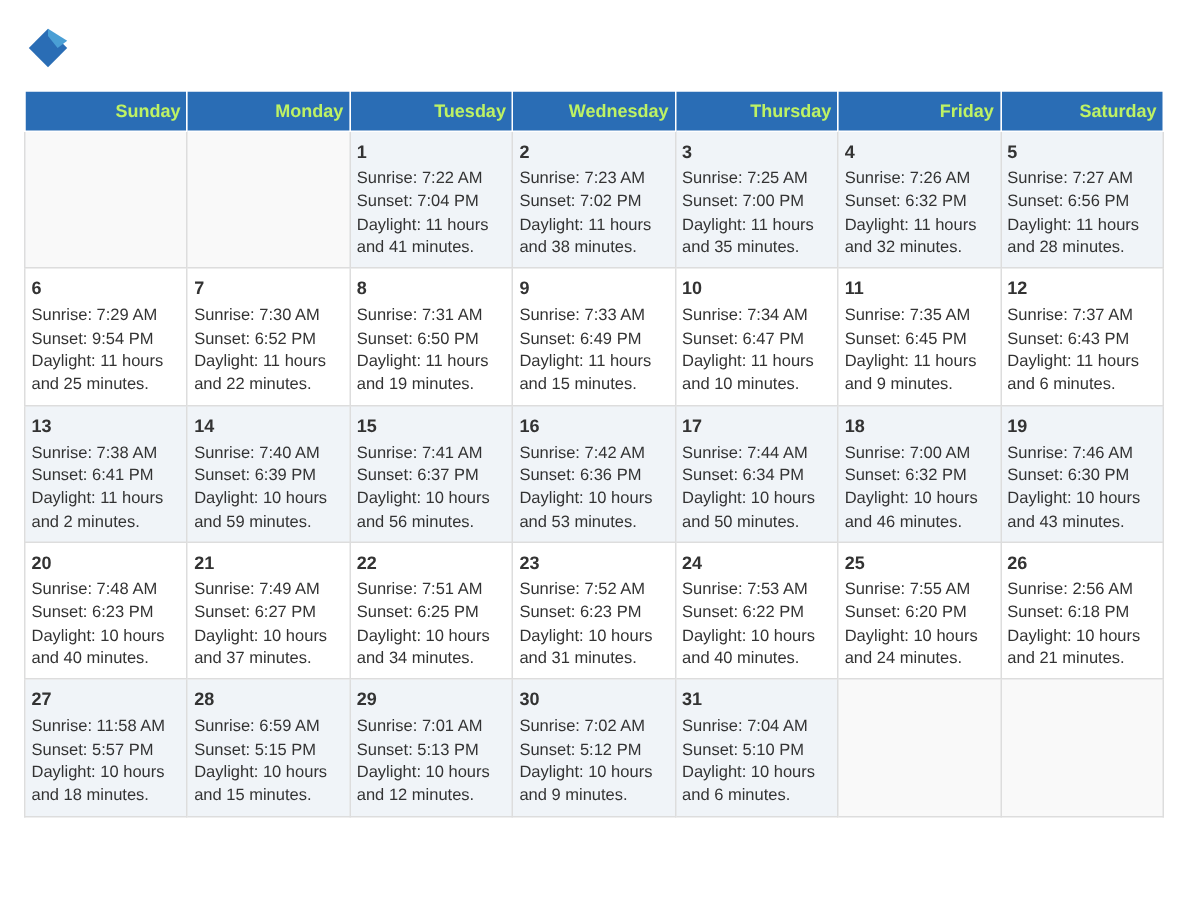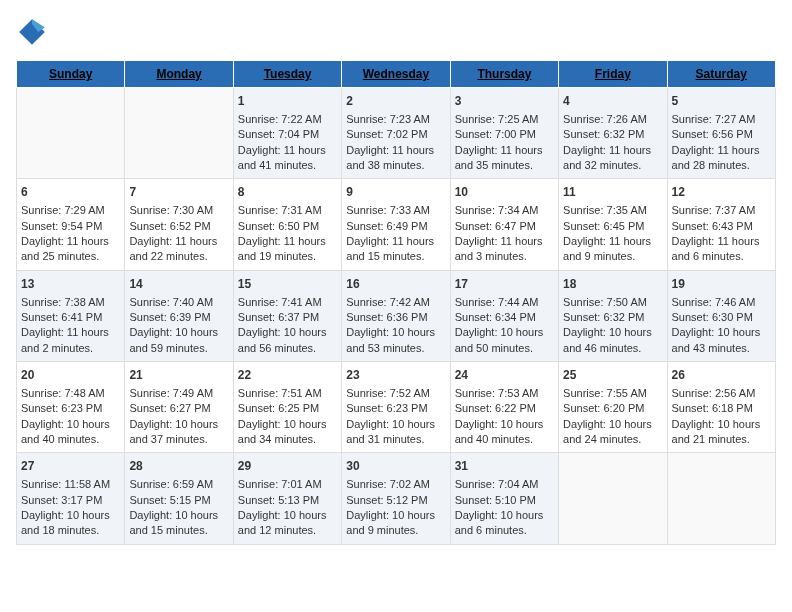--- a/index.html
+++ b/index.html
@@ -52,27 +52,26 @@
       font-size: 14px;
       color: #555;
     }
     .calendar {
       width: 100%;
       border-collapse: collapse;
       font-size: 11px;
     }
     .calendar thead tr th {
       background-color: #2a6db5;
-      color: #000000;
+      color: #bef264;
       padding: 6px 4px;
-      text-align: center;
+      text-align: right;
       font-size: 12px;
       font-weight: bold;
       border: 1px solid #fff;
-      text-decoration: underline;
     }
     .calendar tbody tr {
       background-color: #fff;
     }
     .calendar tbody tr:nth-child(odd) {
       background-color: #f0f4f8;
     }
     .calendar tbody tr td {
       padding: 5px 4px;
       vertical-align: top;
@@ -132,44 +131,44 @@
         <td><span class="day-number">2</span><span>Sunrise: 7:23 AM</span><br><span>Sunset: 7:02 PM</span><br><span>Daylight: 11 hours and 38 minutes.</span></td>
         <td><span class="day-number">3</span><span>Sunrise: 7:25 AM</span><br><span>Sunset: 7:00 PM</span><br><span>Daylight: 11 hours and 35 minutes.</span></td>
         <td><span class="day-number">4</span><span>Sunrise: 7:26 AM</span><br><span>Sunset: 6:32 PM</span><br><span>Daylight: 11 hours and 32 minutes.</span></td>
         <td><span class="day-number">5</span><span>Sunrise: 7:27 AM</span><br><span>Sunset: 6:56 PM</span><br><span>Daylight: 11 hours and 28 minutes.</span></td>
       </tr>
       <tr>
         <td><span class="day-number">6</span><span>Sunrise: 7:29 AM</span><br><span>Sunset: 9:54 PM</span><br><span>Daylight: 11 hours and 25 minutes.</span></td>
         <td><span class="day-number">7</span><span>Sunrise: 7:30 AM</span><br><span>Sunset: 6:52 PM</span><br><span>Daylight: 11 hours and 22 minutes.</span></td>
         <td><span class="day-number">8</span><span>Sunrise: 7:31 AM</span><br><span>Sunset: 6:50 PM</span><br><span>Daylight: 11 hours and 19 minutes.</span></td>
         <td><span class="day-number">9</span><span>Sunrise: 7:33 AM</span><br><span>Sunset: 6:49 PM</span><br><span>Daylight: 11 hours and 15 minutes.</span></td>
-        <td><span class="day-number">10</span><span>Sunrise: 7:34 AM</span><br><span>Sunset: 6:47 PM</span><br><span>Daylight: 11 hours and 3 minutes.</span></td>
+        <td><span class="day-number">10</span><span>Sunrise: 7:34 AM</span><br><span>Sunset: 6:47 PM</span><br><span>Daylight: 11 hours and 10 minutes.</span></td>
         <td><span class="day-number">11</span><span>Sunrise: 7:35 AM</span><br><span>Sunset: 6:45 PM</span><br><span>Daylight: 11 hours and 9 minutes.</span></td>
         <td><span class="day-number">12</span><span>Sunrise: 7:37 AM</span><br><span>Sunset: 6:43 PM</span><br><span>Daylight: 11 hours and 6 minutes.</span></td>
       </tr>
       <tr>
         <td><span class="day-number">13</span><span>Sunrise: 7:38 AM</span><br><span>Sunset: 6:41 PM</span><br><span>Daylight: 11 hours and 2 minutes.</span></td>
         <td><span class="day-number">14</span><span>Sunrise: 7:40 AM</span><br><span>Sunset: 6:39 PM</span><br><span>Daylight: 10 hours and 59 minutes.</span></td>
         <td><span class="day-number">15</span><span>Sunrise: 7:41 AM</span><br><span>Sunset: 6:37 PM</span><br><span>Daylight: 10 hours and 56 minutes.</span></td>
         <td><span class="day-number">16</span><span>Sunrise: 7:42 AM</span><br><span>Sunset: 6:36 PM</span><br><span>Daylight: 10 hours and 53 minutes.</span></td>
         <td><span class="day-number">17</span><span>Sunrise: 7:44 AM</span><br><span>Sunset: 6:34 PM</span><br><span>Daylight: 10 hours and 50 minutes.</span></td>
-        <td><span class="day-number">18</span><span>Sunrise: 7:50 AM</span><br><span>Sunset: 6:32 PM</span><br><span>Daylight: 10 hours and 46 minutes.</span></td>
+        <td><span class="day-number">18</span><span>Sunrise: 7:00 AM</span><br><span>Sunset: 6:32 PM</span><br><span>Daylight: 10 hours and 46 minutes.</span></td>
         <td><span class="day-number">19</span><span>Sunrise: 7:46 AM</span><br><span>Sunset: 6:30 PM</span><br><span>Daylight: 10 hours and 43 minutes.</span></td>
       </tr>
       <tr>
         <td><span class="day-number">20</span><span>Sunrise: 7:48 AM</span><br><span>Sunset: 6:23 PM</span><br><span>Daylight: 10 hours and 40 minutes.</span></td>
         <td><span class="day-number">21</span><span>Sunrise: 7:49 AM</span><br><span>Sunset: 6:27 PM</span><br><span>Daylight: 10 hours and 37 minutes.</span></td>
         <td><span class="day-number">22</span><span>Sunrise: 7:51 AM</span><br><span>Sunset: 6:25 PM</span><br><span>Daylight: 10 hours and 34 minutes.</span></td>
         <td><span class="day-number">23</span><span>Sunrise: 7:52 AM</span><br><span>Sunset: 6:23 PM</span><br><span>Daylight: 10 hours and 31 minutes.</span></td>
         <td><span class="day-number">24</span><span>Sunrise: 7:53 AM</span><br><span>Sunset: 6:22 PM</span><br><span>Daylight: 10 hours and 40 minutes.</span></td>
         <td><span class="day-number">25</span><span>Sunrise: 7:55 AM</span><br><span>Sunset: 6:20 PM</span><br><span>Daylight: 10 hours and 24 minutes.</span></td>
         <td><span class="day-number">26</span><span>Sunrise: 2:56 AM</span><br><span>Sunset: 6:18 PM</span><br><span>Daylight: 10 hours and 21 minutes.</span></td>
       </tr>
       <tr>
-        <td><span class="day-number">27</span><span>Sunrise: 11:58 AM</span><br><span>Sunset: 3:17 PM</span><br><span>Daylight: 10 hours and 18 minutes.</span></td>
+        <td><span class="day-number">27</span><span>Sunrise: 11:58 AM</span><br><span>Sunset: 5:57 PM</span><br><span>Daylight: 10 hours and 18 minutes.</span></td>
         <td><span class="day-number">28</span><span>Sunrise: 6:59 AM</span><br><span>Sunset: 5:15 PM</span><br><span>Daylight: 10 hours and 15 minutes.</span></td>
         <td><span class="day-number">29</span><span>Sunrise: 7:01 AM</span><br><span>Sunset: 5:13 PM</span><br><span>Daylight: 10 hours and 12 minutes.</span></td>
         <td><span class="day-number">30</span><span>Sunrise: 7:02 AM</span><br><span>Sunset: 5:12 PM</span><br><span>Daylight: 10 hours and 9 minutes.</span></td>
         <td><span class="day-number">31</span><span>Sunrise: 7:04 AM</span><br><span>Sunset: 5:10 PM</span><br><span>Daylight: 10 hours and 6 minutes.</span></td>
         <td class="empty"></td>
         <td class="empty"></td>
       </tr>
     </tbody>
 </table>
 

